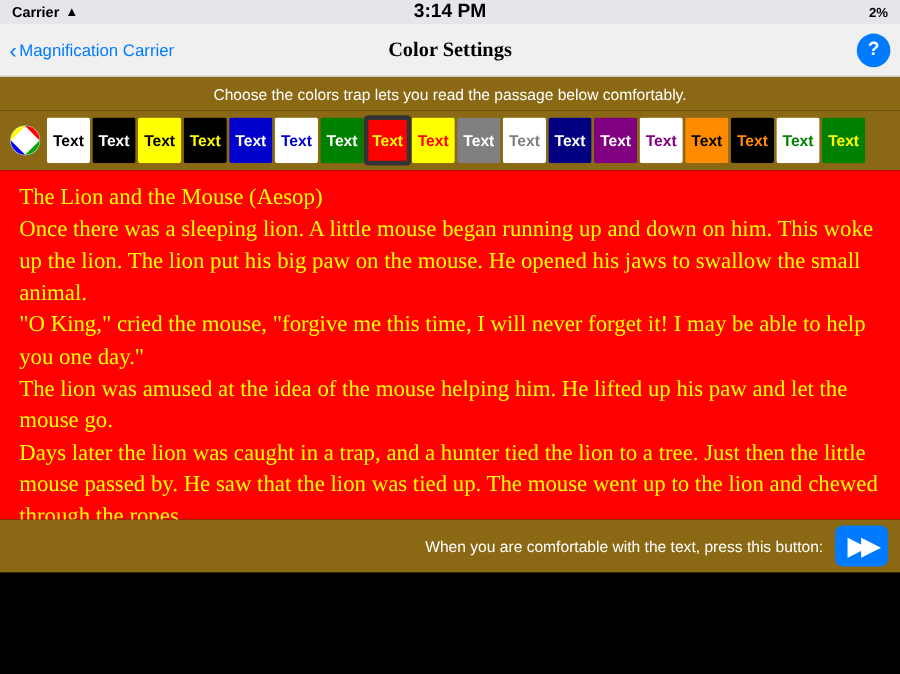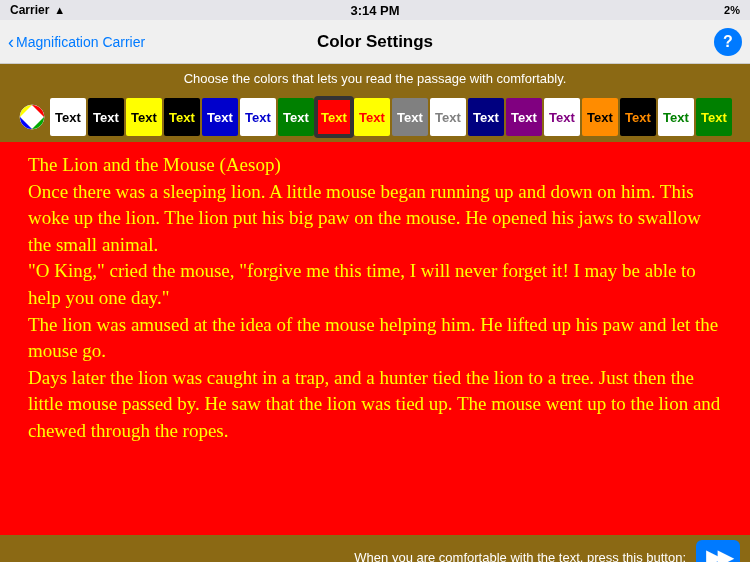--- a/index.html
+++ b/index.html
@@ -17,21 +17,21 @@
       display: flex;
       justify-content: space-between;
       align-items: center;
       height: 20px;
       background: #e5e5ea;
       padding: 0 10px;
       font-size: 12px;
       font-weight: 600;
     }
     .status-left { display: flex; align-items: center; gap: 5px; }
-    .status-center { position: absolute; left: 50%; transform: translateX(-50%); font-size: 13px; font-weight: 600; }
+    .status-center { position: absolute; left: 50%; transform: translateX(-50%); font-size: 16px; font-weight: 600; }
     .status-right {}
 
     
     #nav-bar {
       display: flex;
       align-items: center;
       justify-content: center;
       height: 44px;
       background: #f0f0f0;
       border-bottom: 1px solid #ccc;
@@ -48,20 +48,21 @@
       gap: 2px;
     }
     #nav-back .chevron {
       font-size: 18px;
       line-height: 1;
     }
     #nav-title {
       font-size: 17px;
       font-weight: 600;
       color: #000;
+      font-family: Liberation Serif, serif;
     }
     #nav-help {
       position: absolute;
       right: 8px;
       width: 28px;
       height: 28px;
       border-radius: 14px;
       background: #007aff;
       color: #fff;
       font-size: 16px;
@@ -83,21 +84,21 @@
       display: flex;
       align-items: center;
       justify-content: center;
     }
 
     
     #color-row {
       display: flex;
       align-items: center;
       background: #8B6914;
-      padding: 5px 16px;
+      padding: 5px 5px;
       gap: 2px;
       height: 50px;
       overflow: hidden;
     }
 
     .palette-icon {
       width: 32px;
       height: 38px;
       display: flex;
       align-items: center;
@@ -119,22 +120,22 @@
       flex-shrink: 0;
       padding: 0 2px;
     }
     .color-swatch.selected {
       border-color: #555;
     }
 
     
     #content-area {
       background: #ff0000;
-      padding: 10px 28px;
-      height: 393px;
+      padding: 10px 16px;
+      height: 291px;
       overflow: hidden;
     }
 
     #passage-text {
       color: #ffff00;
       font-size: 19px;
       line-height: 1.4;
       font-family: Georgia, "Times New Roman", serif;
     }
 
@@ -202,21 +203,21 @@
     <span class="chevron">‹</span>
     <span>Magnification Carrier</span>
   </div>
   <span id="nav-title">Color Settings</span>
   <div id="nav-help">
     <span>?</span>
   </div>
 </div>
 
 <div id="instruction-bar">
-  <span>Choose the colors that lets you read the passage with comfortably.</span>
+  <span>Choose the colors trap lets you read the passage below comfortably.</span>
 </div>
 
 <div id="color-row">
   <div class="palette-icon">
     <svg width="28" height="28" viewBox="0 0 28 28" xmlns="http://www.w3.org/2000/svg">
       <circle cx="14" cy="14" r="12" fill="#fff" stroke="#ccc" stroke-width="1"></circle>
       <path d="M14 2 A12 12 0 0 1 26 14" fill="#ff0000"></path>
       <path d="M26 14 A12 12 0 0 1 14 26" fill="#00aa00"></path>
       <path d="M14 26 A12 12 0 0 1 2 14" fill="#0000ff"></path>
       <path d="M2 14 A12 12 0 0 1 14 2" fill="#ffff00"></path>

